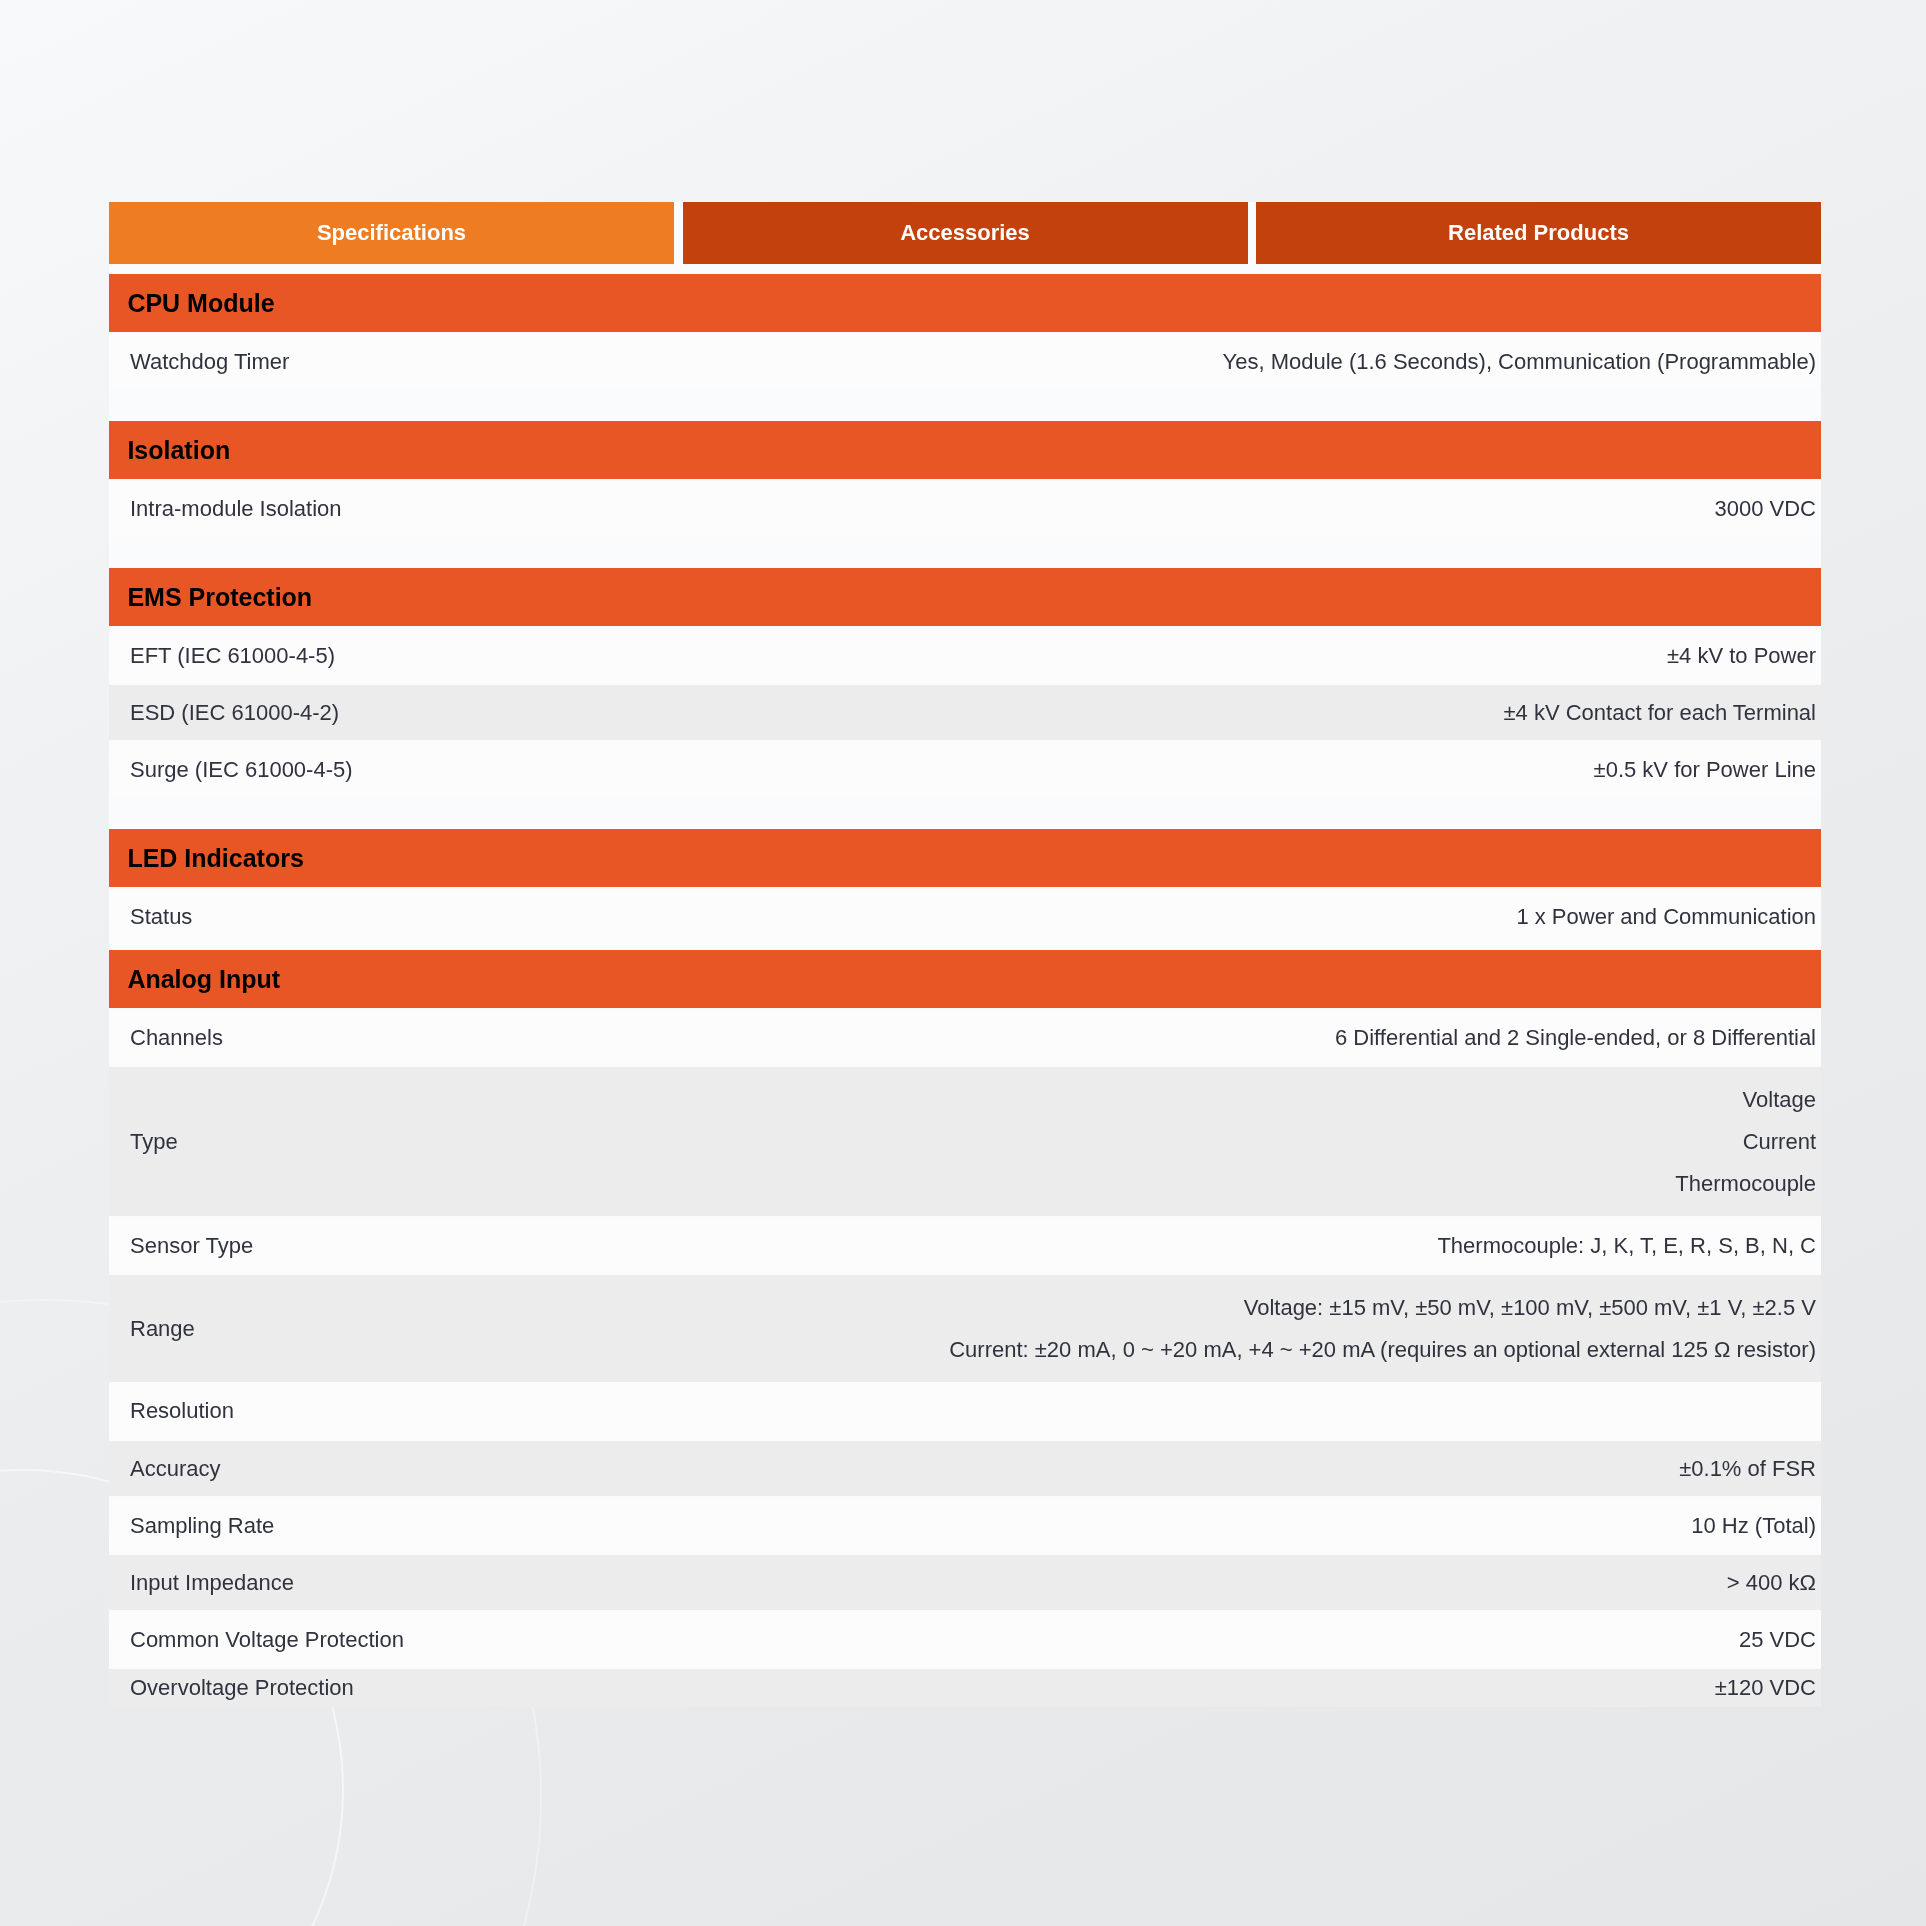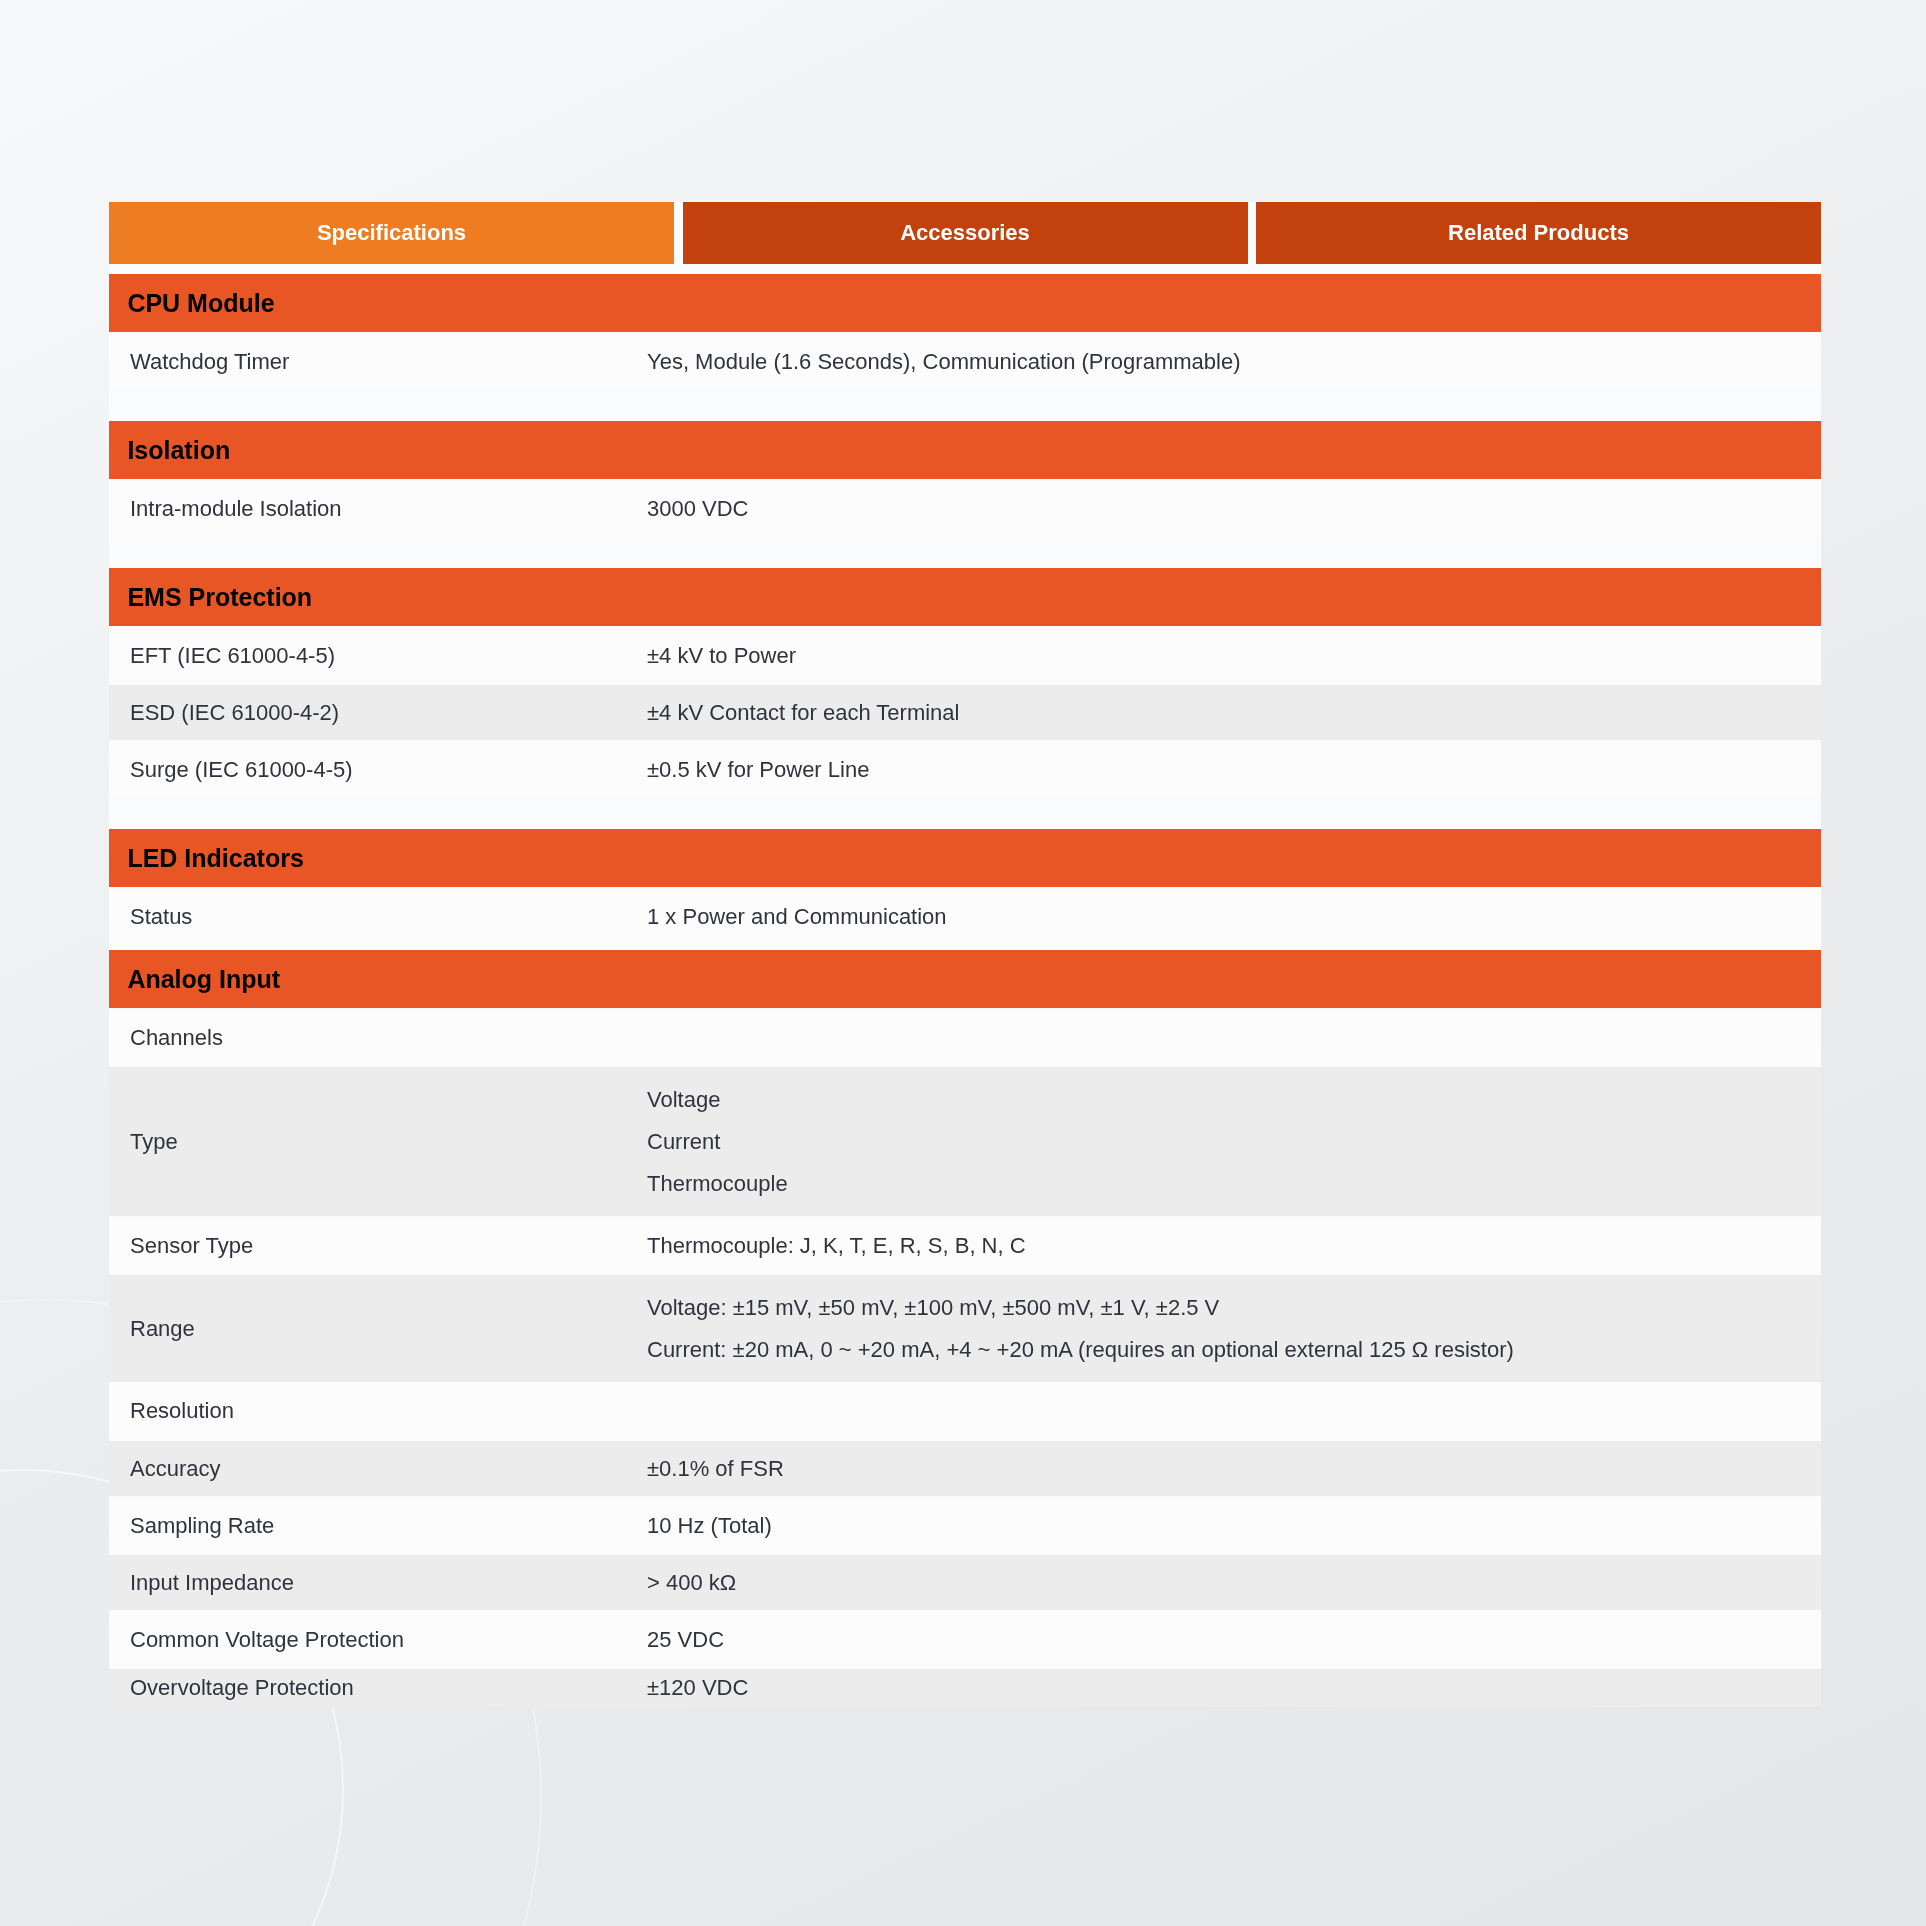--- a/index.html
+++ b/index.html
@@ -44,21 +44,21 @@
     display:flex;align-items:center;
     background:#fcfcfd;margin-top:2.1px;min-height:55px;
     font-size:22px;color:#30333e;box-sizing:border-box;
   }
   .row.alt{background:#ececed;}
   .row.multi{padding:11.3px 0;}
   .row.cut{min-height:38px;height:38px;overflow:hidden;}
   .row-label{
     width:538px;flex-shrink:0;padding-left:21px;box-sizing:border-box;
   }
-  .row-value{flex:1;padding-right:17px;}
+  .row-value{flex:1;padding-right:5px;text-align:right;}
   .vline{line-height:42px;}
 </style>
 </head>
 <body>
 
 <div class="stage">
   <div class="arc arc1"></div>
   <div class="arc arc2"></div>
 
   <div class="content">
@@ -119,20 +119,23 @@
           <div class="vline">1 x Power and Communication</div>
         </div>
       </div>
     </div>
 
     <div class="section last">
       <div class="section-header">Analog Input</div>
 
       <div class="row">
         <div class="row-label">Channels</div>
+        <div class="row-value">
+          <div class="vline">6 Differential and 2 Single-ended, or 8 Differential</div>
+        </div>
       </div>
 
       <div class="row alt multi">
         <div class="row-label">Type</div>
         <div class="row-value">
           <div class="vline">Voltage</div>
           <div class="vline">Current</div>
           <div class="vline">Thermocouple</div>
         </div>
       </div>

